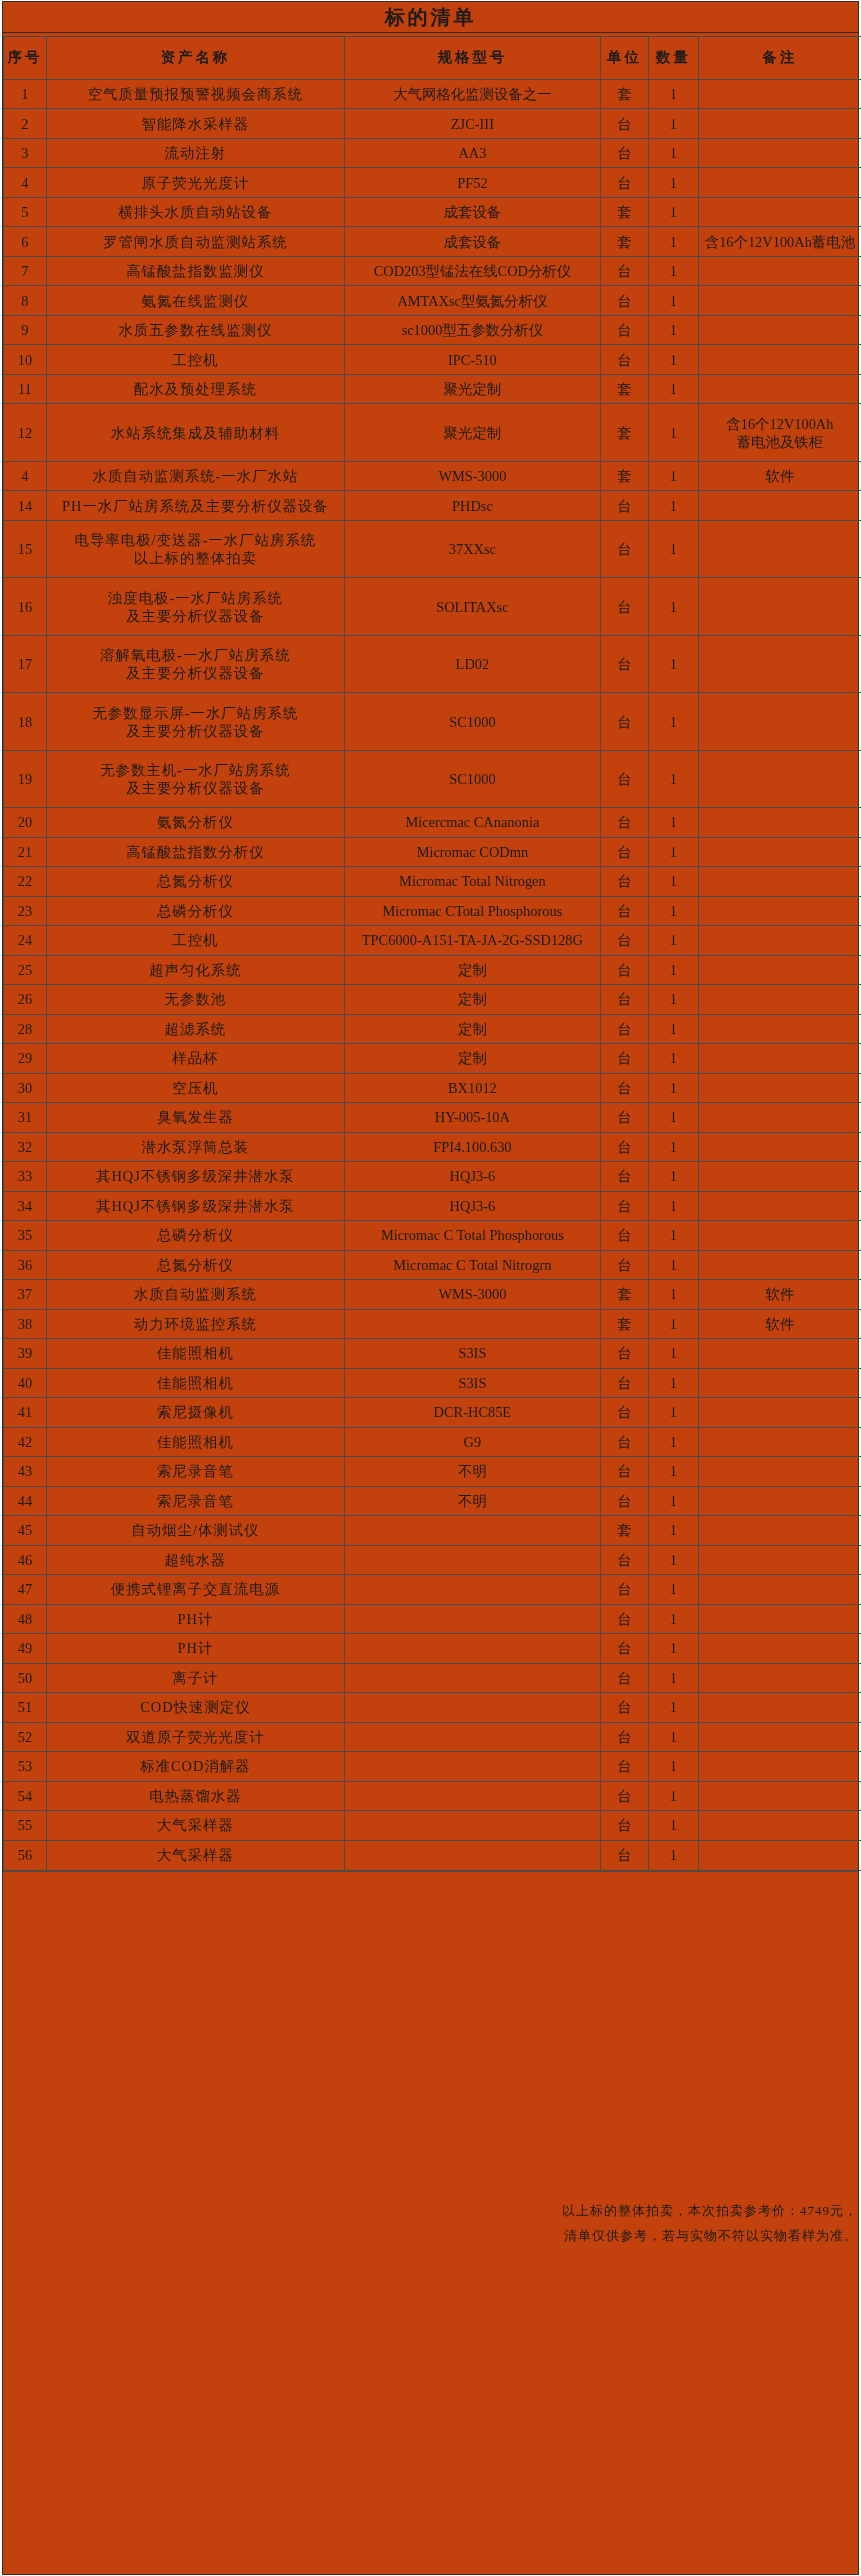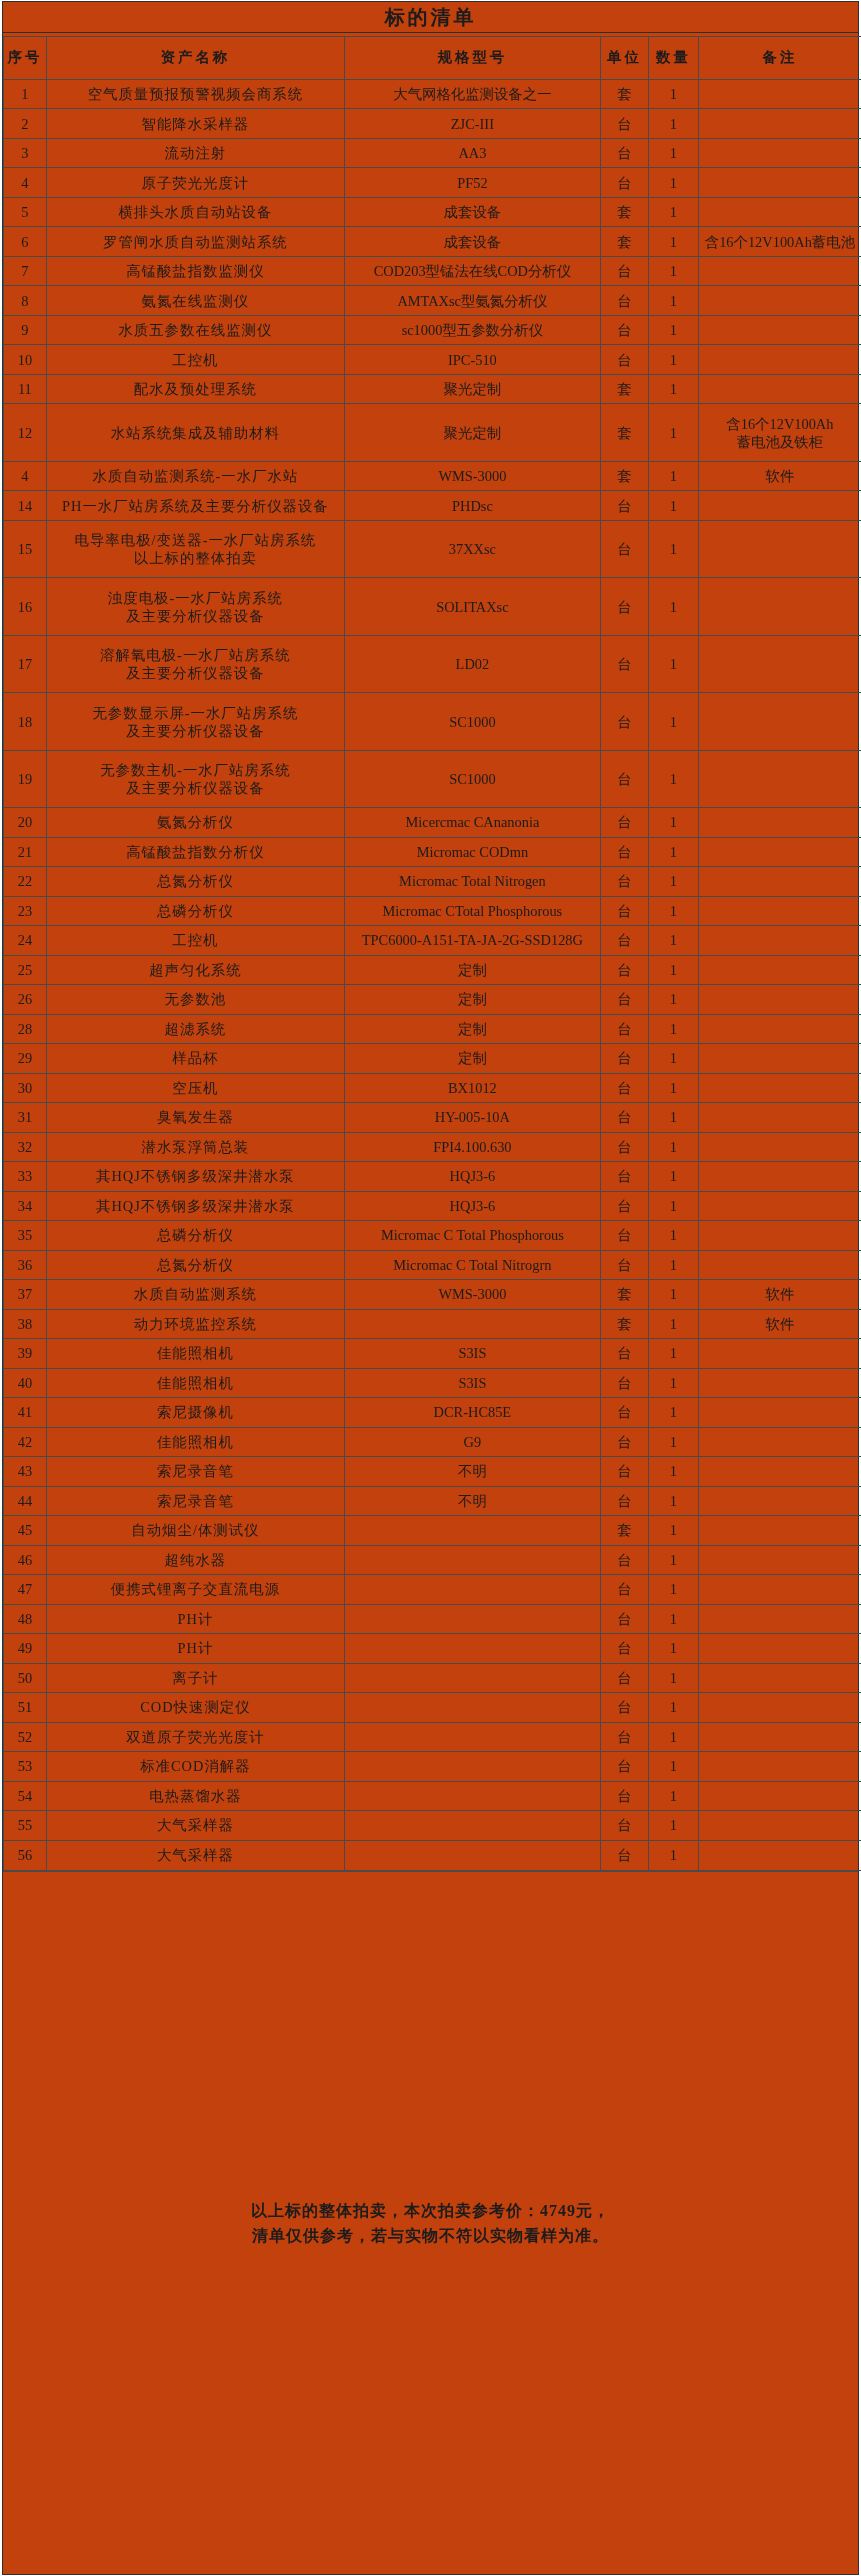--- a/index.html
+++ b/index.html
@@ -40,22 +40,22 @@
     white-space:pre-line;
   }
   td.c-seq   { font-size:14.4px; letter-spacing:0; }
   td.c-name  { letter-spacing:1px; }
   td.c-model { letter-spacing:0; }
   td.c-unit, td.c-qty { letter-spacing:0; }
   td.c-remark{ font-size:14px; letter-spacing:0;margin-top:42px; }
   .footer {
     flex:1 1 auto;
     border-top:1px solid #4a4a4a;
-    display:flex; flex-direction:column; align-items:center; justify-content:center;
-    font-size:16px; font-weight:bold; line-height:25px; letter-spacing:1px;
+    display:flex; flex-direction:column; align-items:flex-end; justify-content:center;
+    font-size:13px; font-weight:normal; line-height:25px; letter-spacing:1px;
   }
 </style>
 </head>
 <body>
 
 <div class="sheet">
 
   <div class="title-bar">标的清单</div>
   <div class="gap"></div>
 

